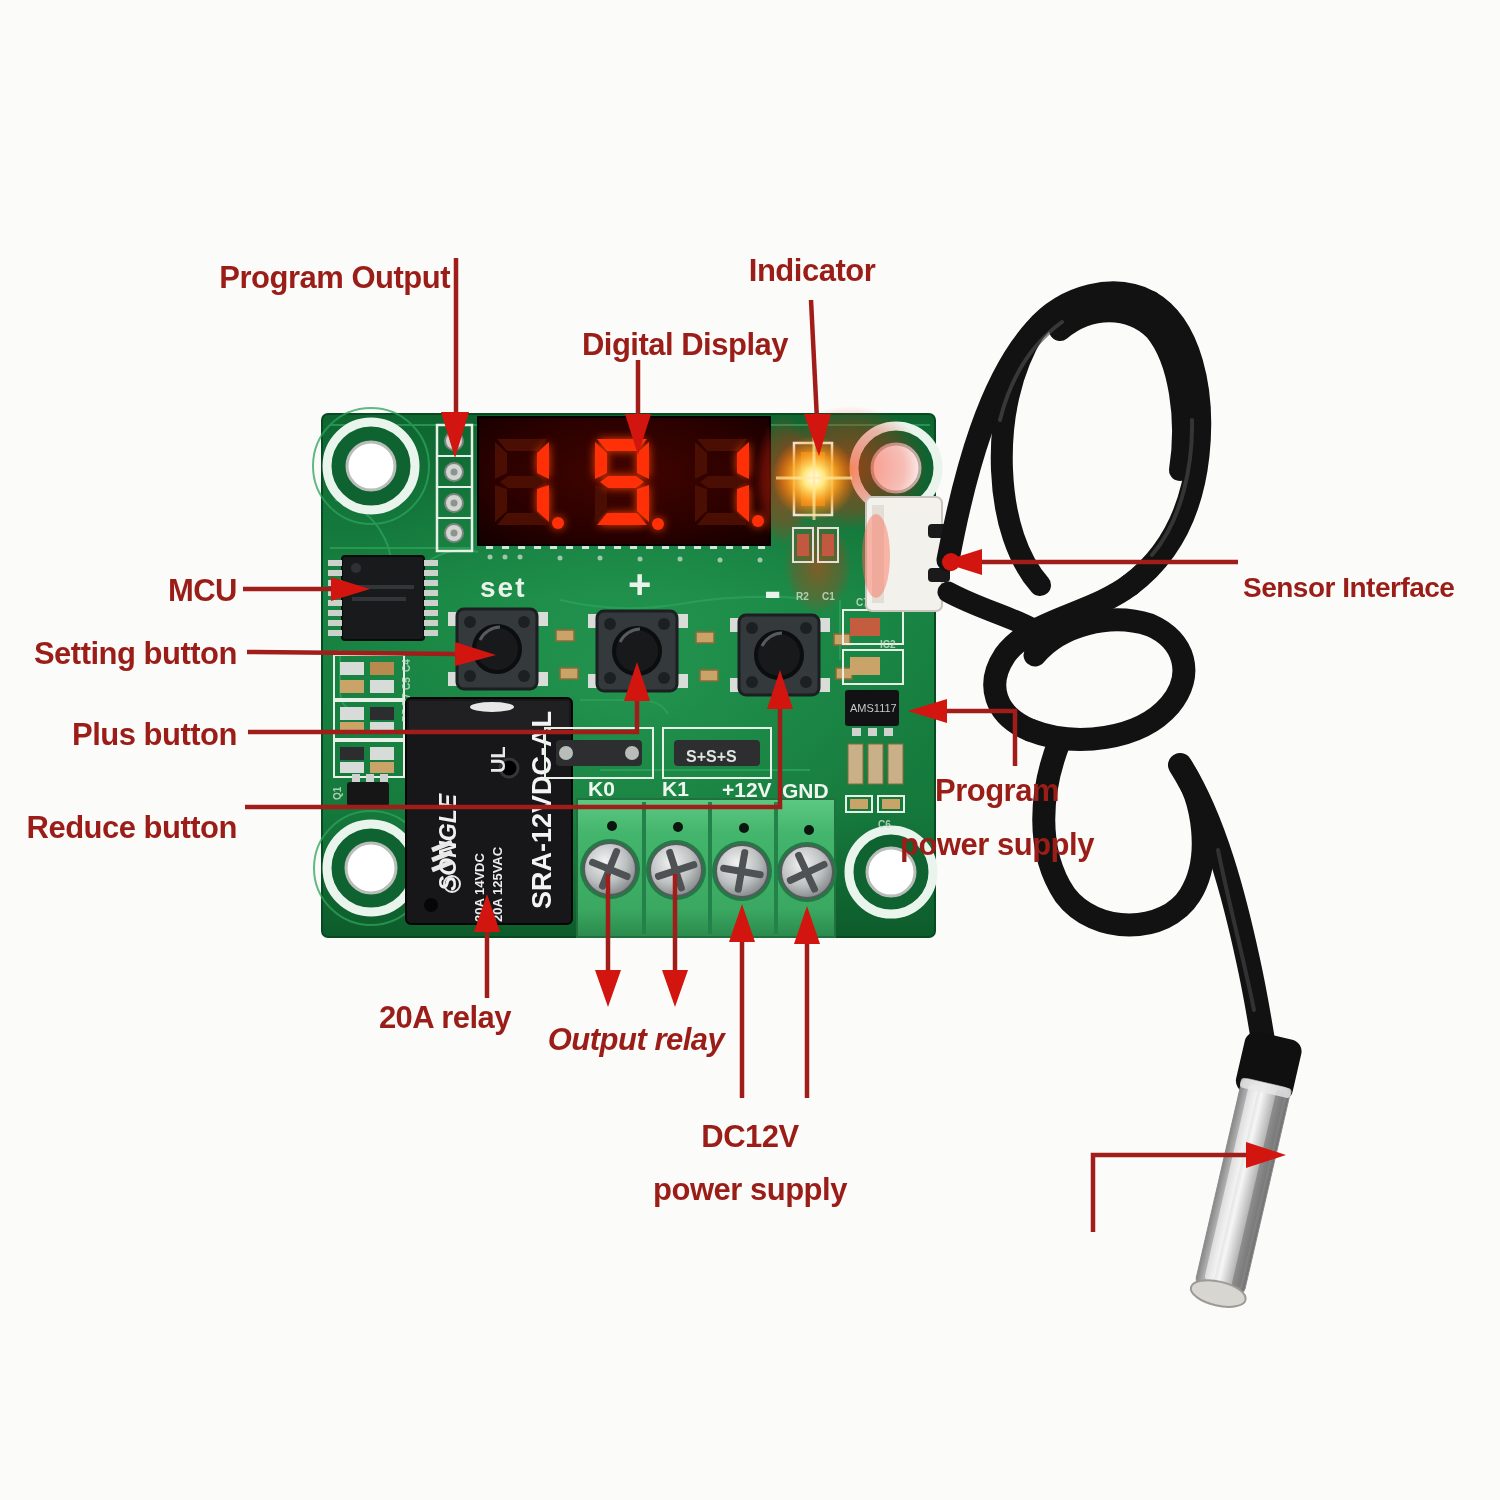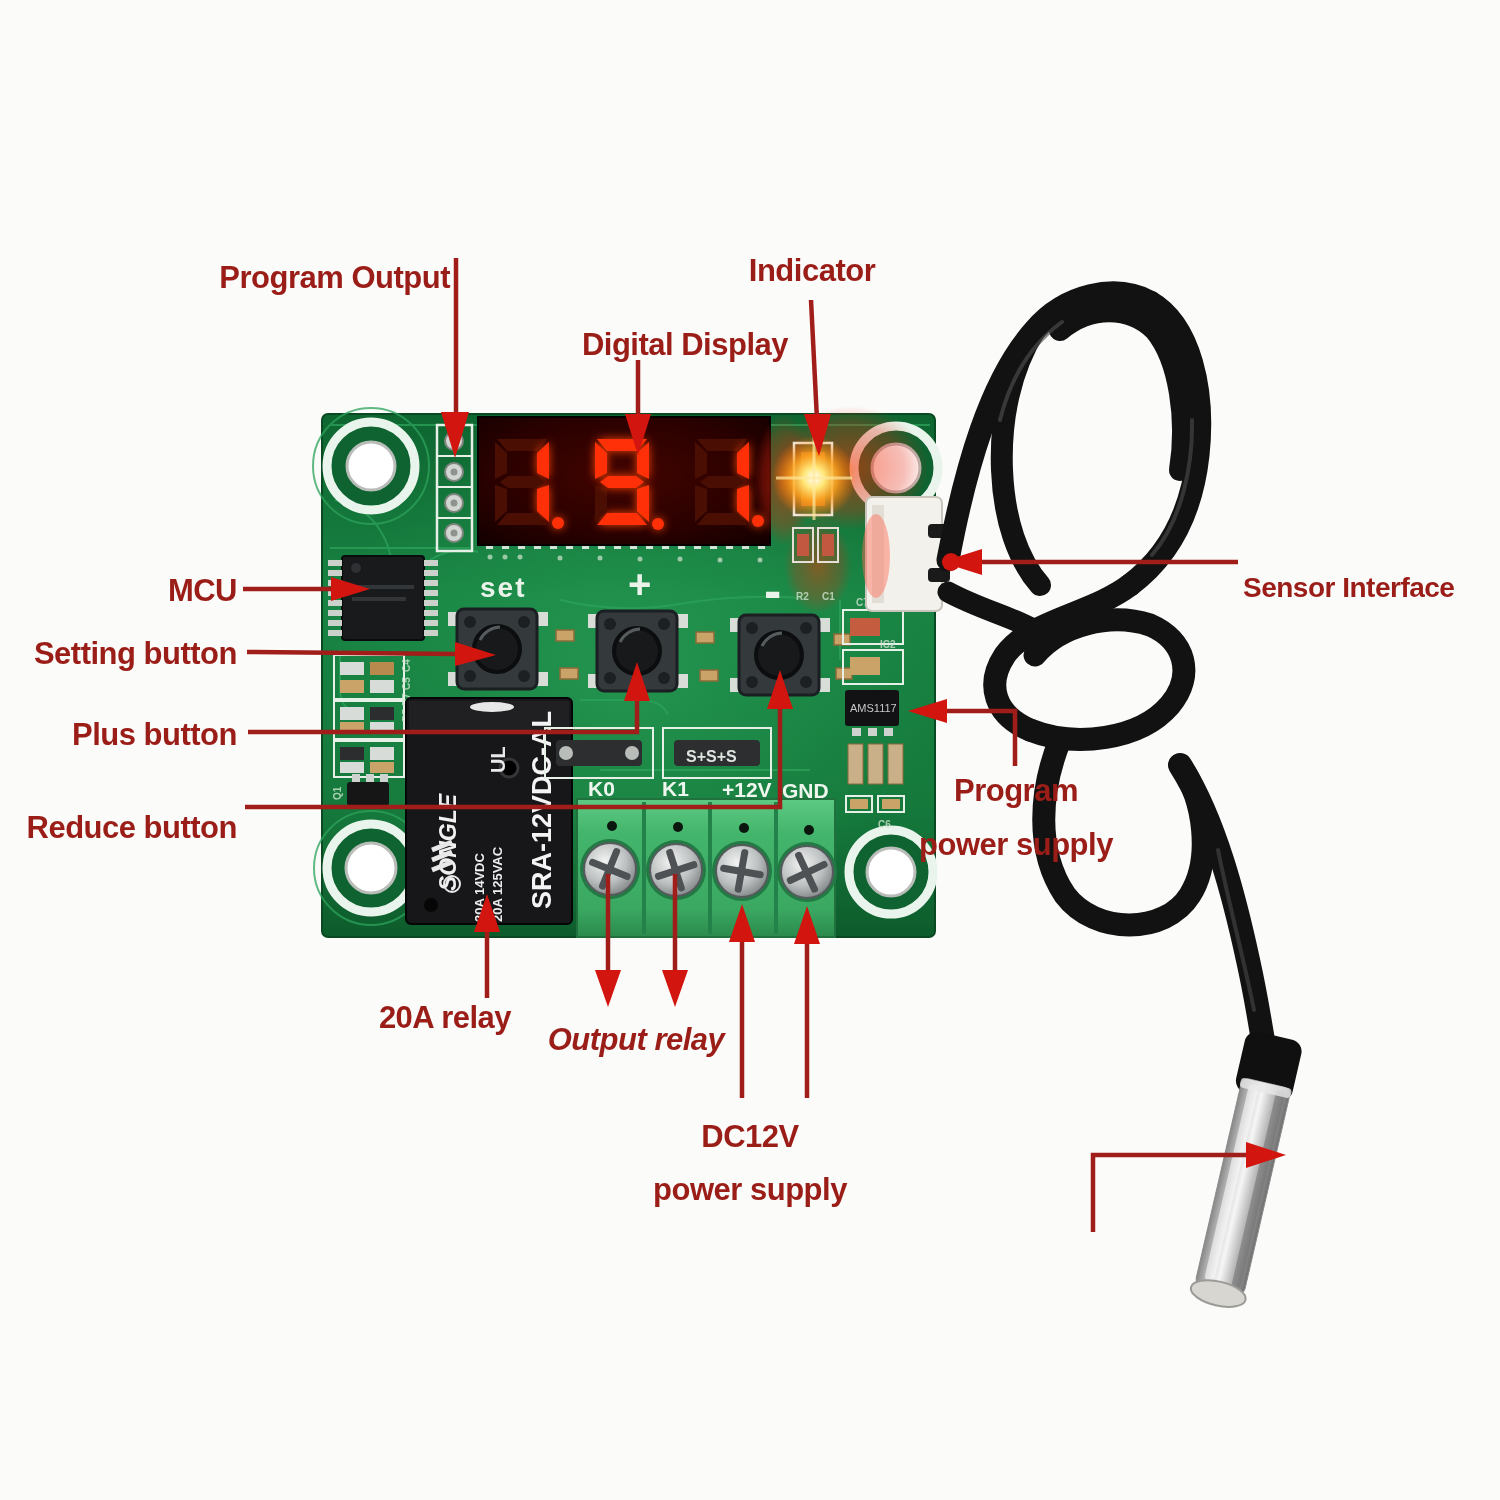--- a/index.html
+++ b/index.html
@@ -529,19 +529,19 @@
 
 <div class="lbl center" style="left:520px;top:1022px;width:232px;font-style:italic;">
   <span>Output relay</span>
 </div>
 
 <div class="lbl center" style="left:624px;top:1110px;width:252px;line-height:53px;">
   <span>DC12V</span>
   <span>power supply</span>
 </div>
 
-<div class="lbl center" style="left:888px;top:764px;width:256px;line-height:54px;">
+<div class="lbl center" style="left:869px;top:764px;width:256px;line-height:54px;">
   <span>Program</span>
   <span>power supply</span>
 </div>
 
 
 </div>
 
 </body></html>

